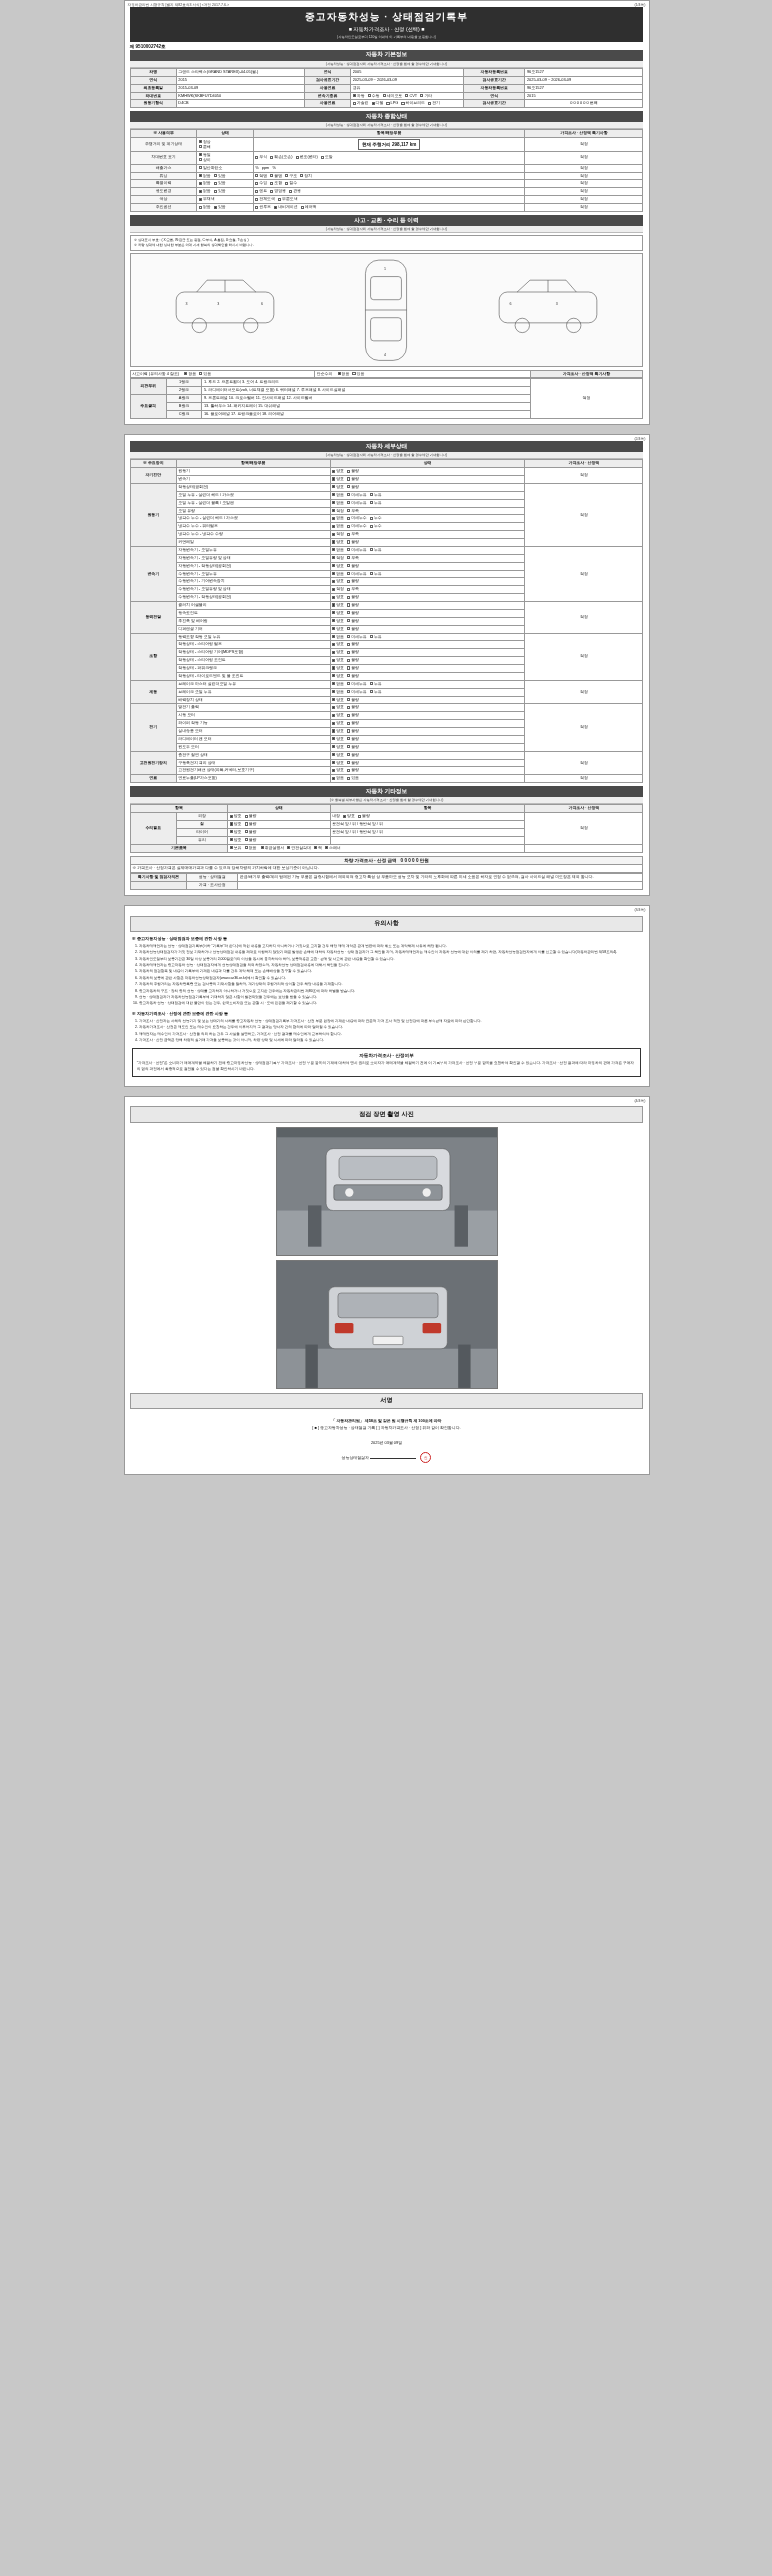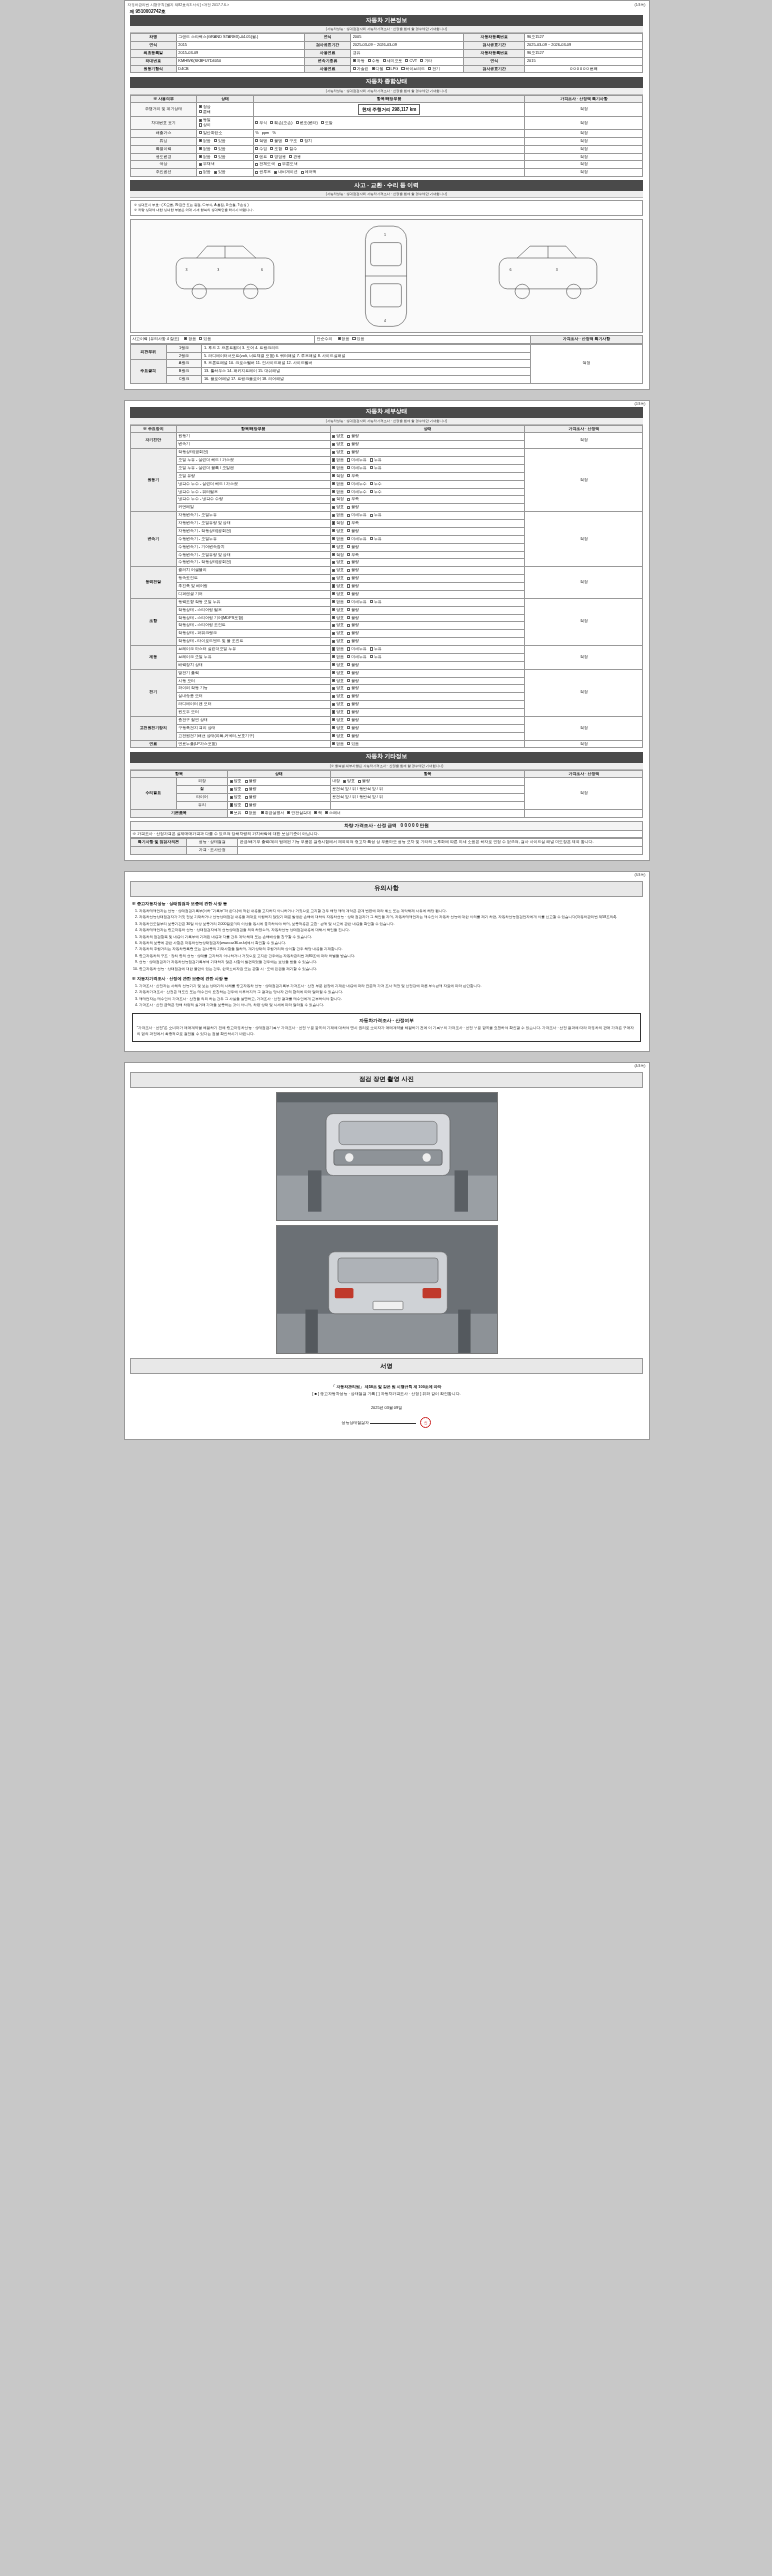--- a/index.html
+++ b/index.html
@@ -148,20 +148,25 @@
 </style>
 </head>
 <body>
 
 <div class="page">
   <div class="page-top-note">
     <span>자동차관리법 시행규칙 [별지 제82호의3 서식] &lt;개정 2017.7.6.&gt;</span>
     <span class="pagenum">(1/4쪽)</span>
   </div>
 
+  <div class="titlebar">
+    <div class="t1">중고자동차성능 · 상태점검기록부</div>
+    <div class="t2">■ 자동차가격조사 · 산정 (선택) ■</div>
+    <div class="t3">(자동차인도일로부터 120일 이내에 이 기록부의 내용을 보증합니다)</div>
+  </div>
 
   <div class="docno">
     <span>제</span>
     <span>9510002742호</span>
   </div>
 
   <div class="sec-head">자동차 기본정보</div>
   <div class="sec-sub">(자동차성능 · 상태점검자와 자동차가격조사 · 산정을 함께 할 경우에만 기재합니다)</div>
   <table class="grid">
     <colgroup>

